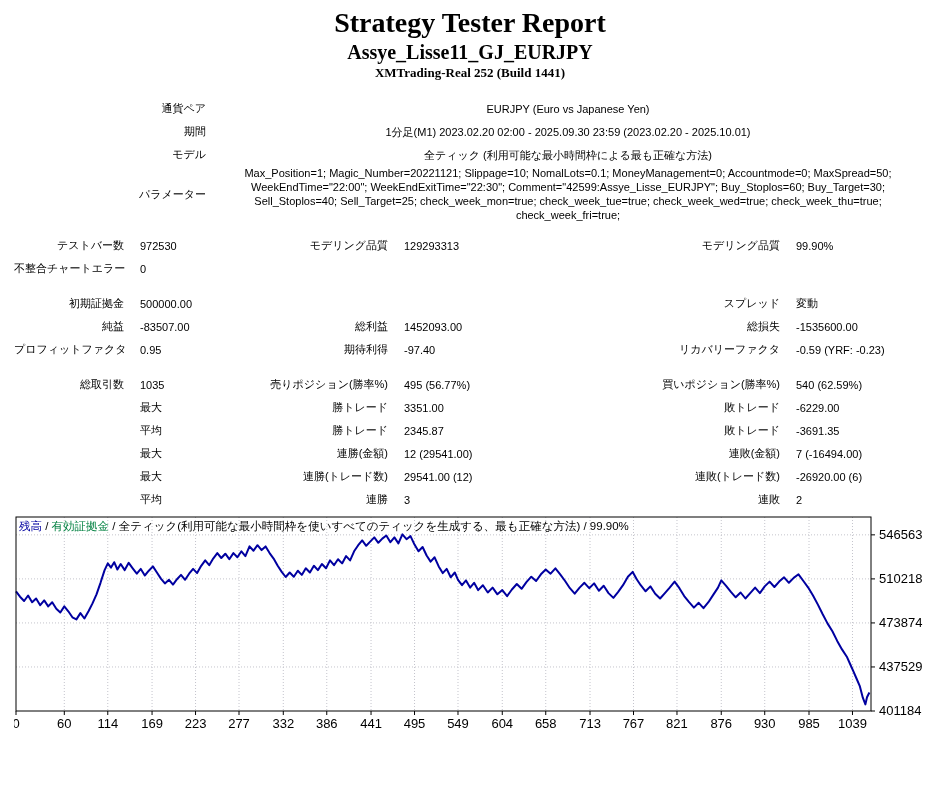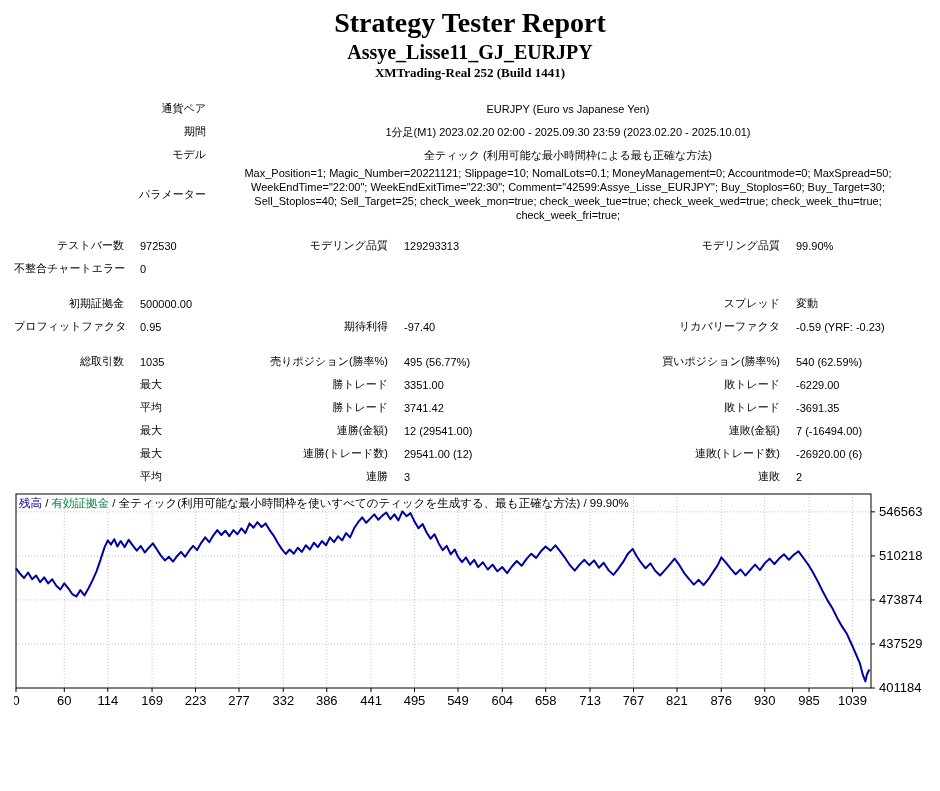--- a/index.html
+++ b/index.html
@@ -74,20 +74,28 @@
     <div class="stat-section">
       <div class="stat-row">
         <div class="cl">初期証拠金</div>
         <div class="cv">500000.00</div>
         <div class="cl"></div>
         <div class="cv"></div>
         <div class="cl">スプレッド</div>
         <div class="cv">変動</div>
       </div>
       <div class="stat-row">
+        <div class="cl">純益</div>
+        <div class="cv">-83507.00</div>
+        <div class="cl">総利益</div>
+        <div class="cv">1452093.00</div>
+        <div class="cl">総損失</div>
+        <div class="cv">-1535600.00</div>
+      </div>
+      <div class="stat-row">
         <div class="cl">プロフィットファクタ</div>
         <div class="cv">0.95</div>
         <div class="cl">期待利得</div>
         <div class="cv">-97.40</div>
         <div class="cl">リカバリーファクタ</div>
         <div class="cv">-0.59 (YRF: -0.23)</div>
       </div>
     </div>
     <div class="stat-section">
       <div class="stat-row">
@@ -103,21 +111,21 @@
         <div class="cv">最大</div>
         <div class="cl">勝トレード</div>
         <div class="cv">3351.00</div>
         <div class="cl">敗トレード</div>
         <div class="cv">-6229.00</div>
       </div>
       <div class="stat-row">
         <div class="cl"></div>
         <div class="cv">平均</div>
         <div class="cl">勝トレード</div>
-        <div class="cv">3741.42</div>
+        <div class="cv">2345.87</div>
         <div class="cl">敗トレード</div>
         <div class="cv">-3691.35</div>
       </div>
       <div class="stat-row">
         <div class="cl"></div>
         <div class="cv">最大</div>
         <div class="cl">連勝(金額)</div>
         <div class="cv">12 (29541.00)</div>
         <div class="cl">連敗(金額)</div>
         <div class="cv">7 (-16494.00)</div>

